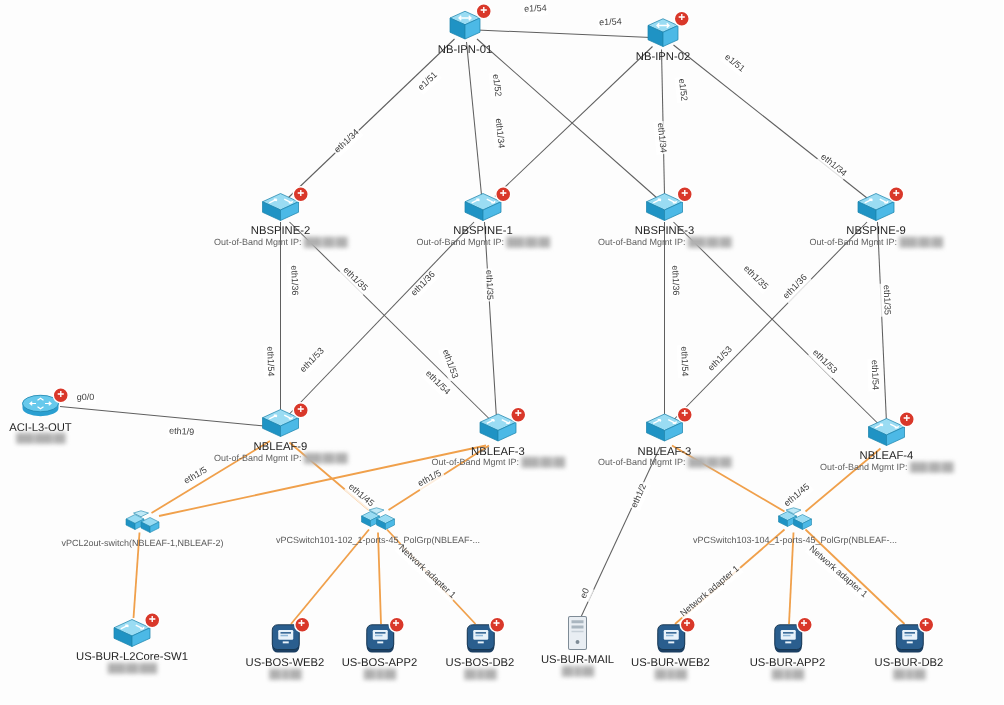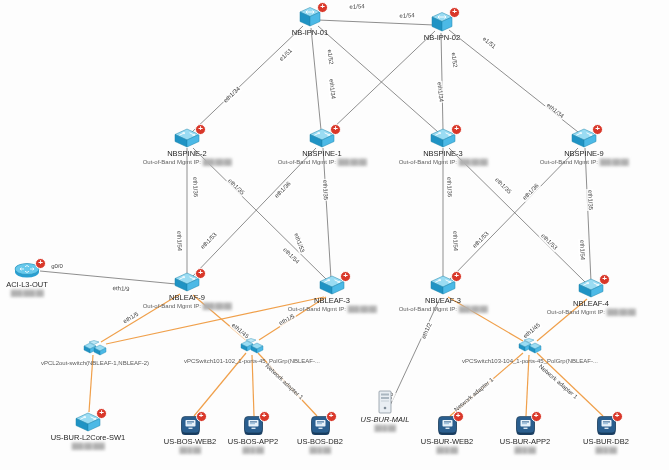--- a/index.html
+++ b/index.html
@@ -300,21 +300,21 @@
             <rect x="1.5" y="4" width="18" height="16" rx="3.5" fill="#1b3f63"></rect>
             <rect x="1.5" y="1.5" width="18" height="16.5" rx="3.5" fill="#2a5e8e" stroke="#16344e" stroke-width="0.6"></rect>
             <rect x="5.5" y="5" width="10" height="6.5" rx="0.8" fill="#e8f2fa"></rect>
             <rect x="7" y="6.4" width="7" height="1" fill="#2a5e8e"></rect>
             <rect x="7" y="8.2" width="5" height="1" fill="#8fb7d8"></rect>
             <rect x="8.5" y="12.6" width="4" height="1.3" fill="#e8f2fa"></rect>
           </svg><div class="badge">+</div></div>
         <div class="nlabel">US-BOS-DB2</div>
         <div class="nsub"><span class="masked">██.█.██</span></div>
       </div>
-      <div class="node node-server" style="left: 310px; top: 390px; font-style: italic;">
+      <div class="node node-server" style="left: 310px; top: 410px;">
         <div class="icon-wrap"><svg width="17" height="24" viewBox="0 0 17 24">
             <rect x="2" y="1" width="12" height="22" rx="1" fill="#e9eef3" stroke="#7e8b96" stroke-width="0.7"></rect>
             <rect x="4" y="3.5" width="8" height="2" fill="#aab6c0"></rect>
             <rect x="4" y="7" width="8" height="2" fill="#aab6c0"></rect>
             <rect x="4" y="10.5" width="8" height="1" fill="#c7d0d8"></rect>
             <circle cx="8" cy="18" r="1.3" fill="#7e8b96"></circle>
           </svg></div>
         <div class="nlabel">US-BUR-MAIL</div>
         <div class="nsub"><span class="masked">██.█.██</span></div>
       </div>

